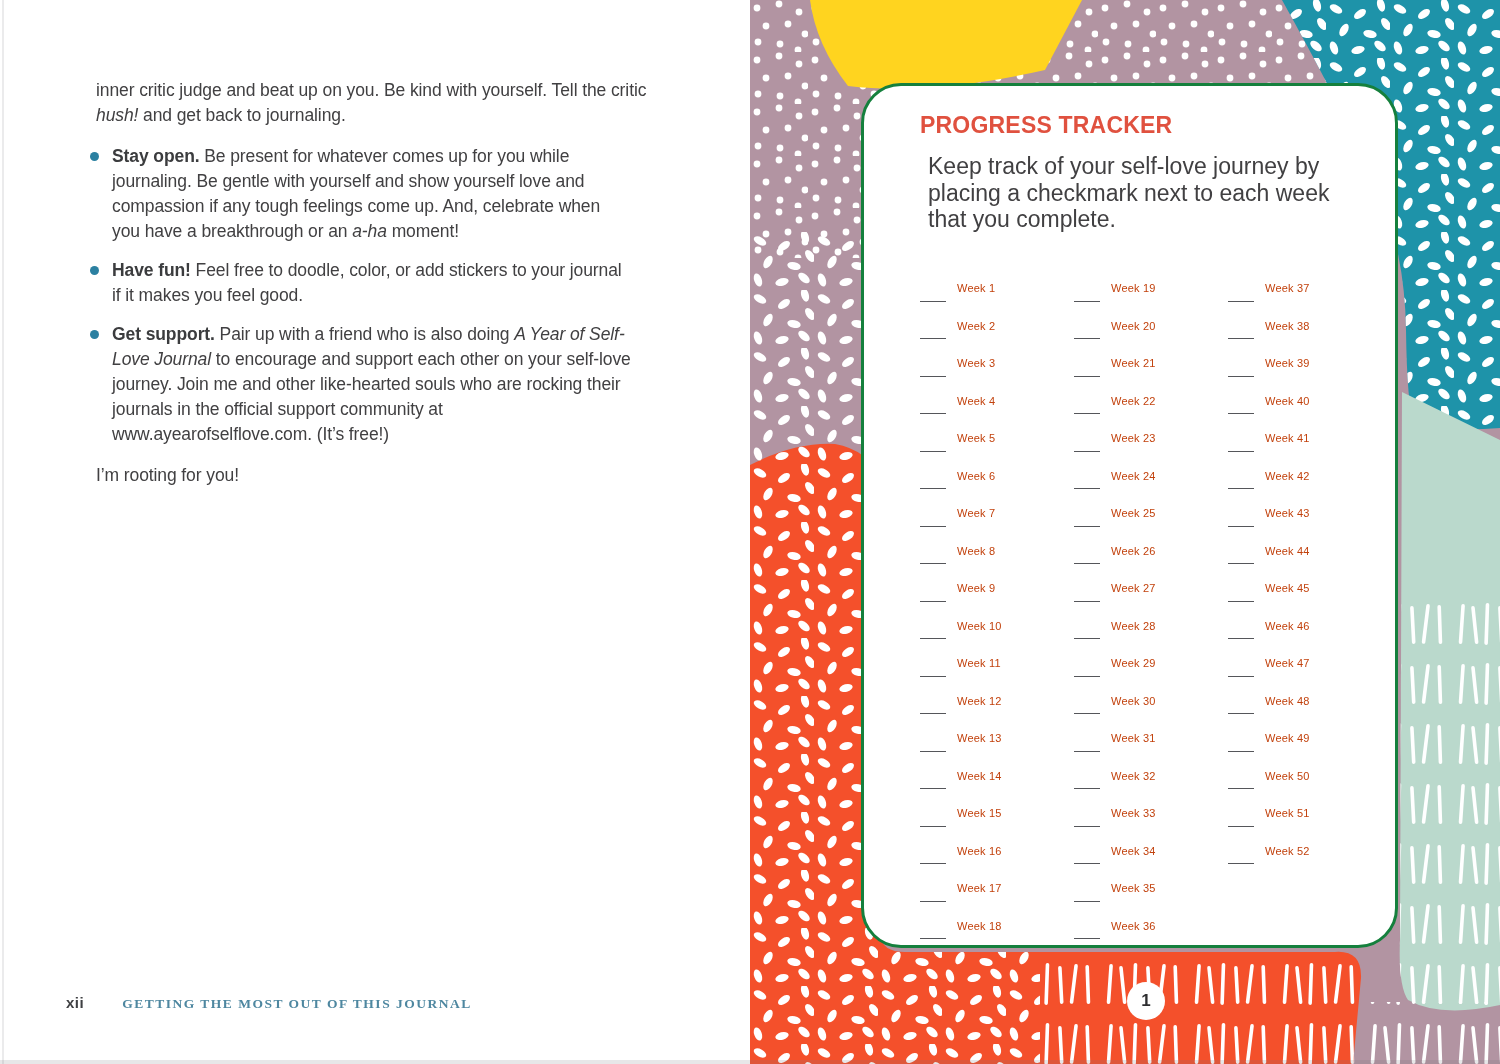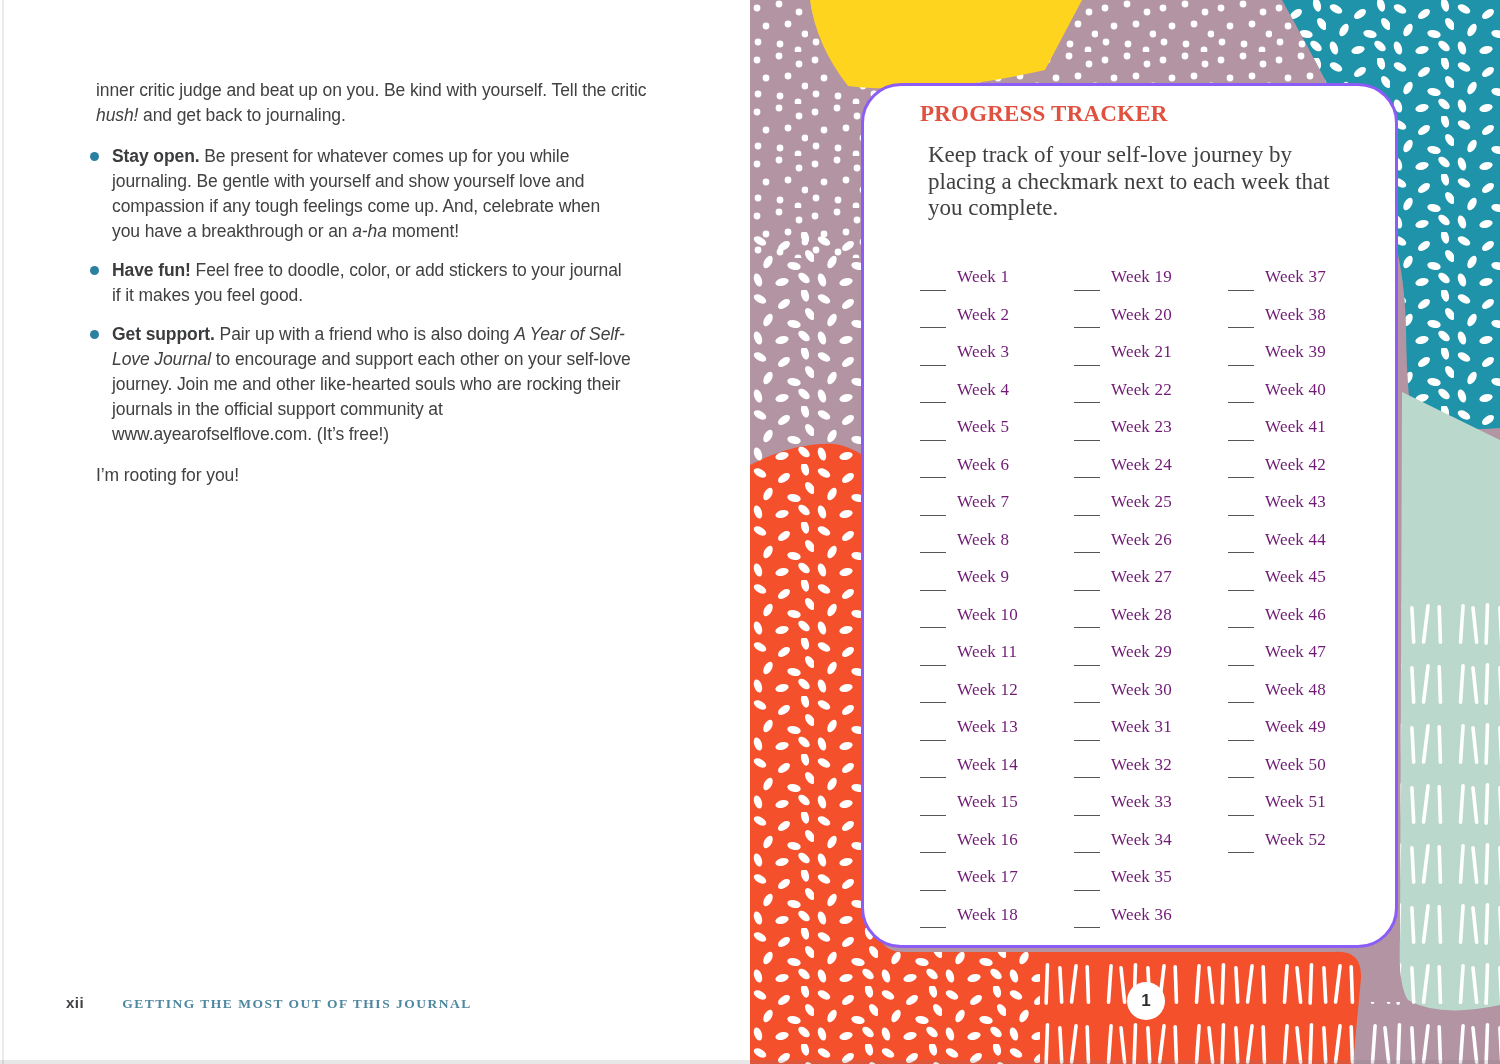--- a/index.html
+++ b/index.html
@@ -21,30 +21,30 @@
   .footer{position:absolute;left:66px;top:994px;display:flex;align-items:baseline;text-align:center;}
   .folio-left{font-weight:bold;font-size:15px;color:#3F4043;letter-spacing:.5px;}
   .running-title{margin-left:38px;font-family:"Liberation Serif",serif;font-size:13.5px;
     letter-spacing:1.5px;color:#4E87A0;font-weight:700;}
 
   
   .page-right{position:absolute;left:750px;top:0;width:750px;height:1064px;}
   .bg-art{position:absolute;left:0;top:0;width:750px;height:1064px;}
 
   .tracker-card{position:absolute;left:111px;top:83px;width:537px;height:865px;
-    box-sizing:border-box;background:#fff;border:3px solid #8b5cf6;border-radius:40px;
-    padding:13px 36px 0 56px;z-index:2;font-family:Liberation Serif, serif;}
+    box-sizing:border-box;background:#fff;border:3px solid #15803d;border-radius:40px;
+    padding:24px 36px 0 56px;z-index:2;}
   .tracker-title{margin:0;font-size:23px;font-weight:bold;letter-spacing:.2px;color:#E0513F;line-height:30px;}
   .tracker-sub{margin:13px 0 0 8px;width:436px;font-size:23px;line-height:26.5px;color:#414042;}
   .week-grid{display:flex;margin-top:37px;}
   .week-col{width:154px;flex:0 0 auto;}
   .week-col:last-child{width:auto;}
   .week-row{height:37.5px;display:flex;align-items:center;}
   .blank{width:26px;height:16px;border-bottom:1.7px solid #55565A;margin-right:11px;align-self:center;margin-top:10px;}
-  .wlabel{font-size:17px;color:#701a75;letter-spacing:.2px;}
+  .wlabel{font-size:11px;color:#c2410c;letter-spacing:.2px;}
 
   .folio-circle{position:absolute;left:377px;top:982px;width:38px;height:38px;border-radius:50%;
     background:#fff;z-index:3;display:flex;align-items:center;justify-content:center;}
   .folio-circle span{font-size:17px;font-weight:bold;color:#2E2E30;}
 </style>
 </head>
 <body>
 
 <div class="spread">
 

